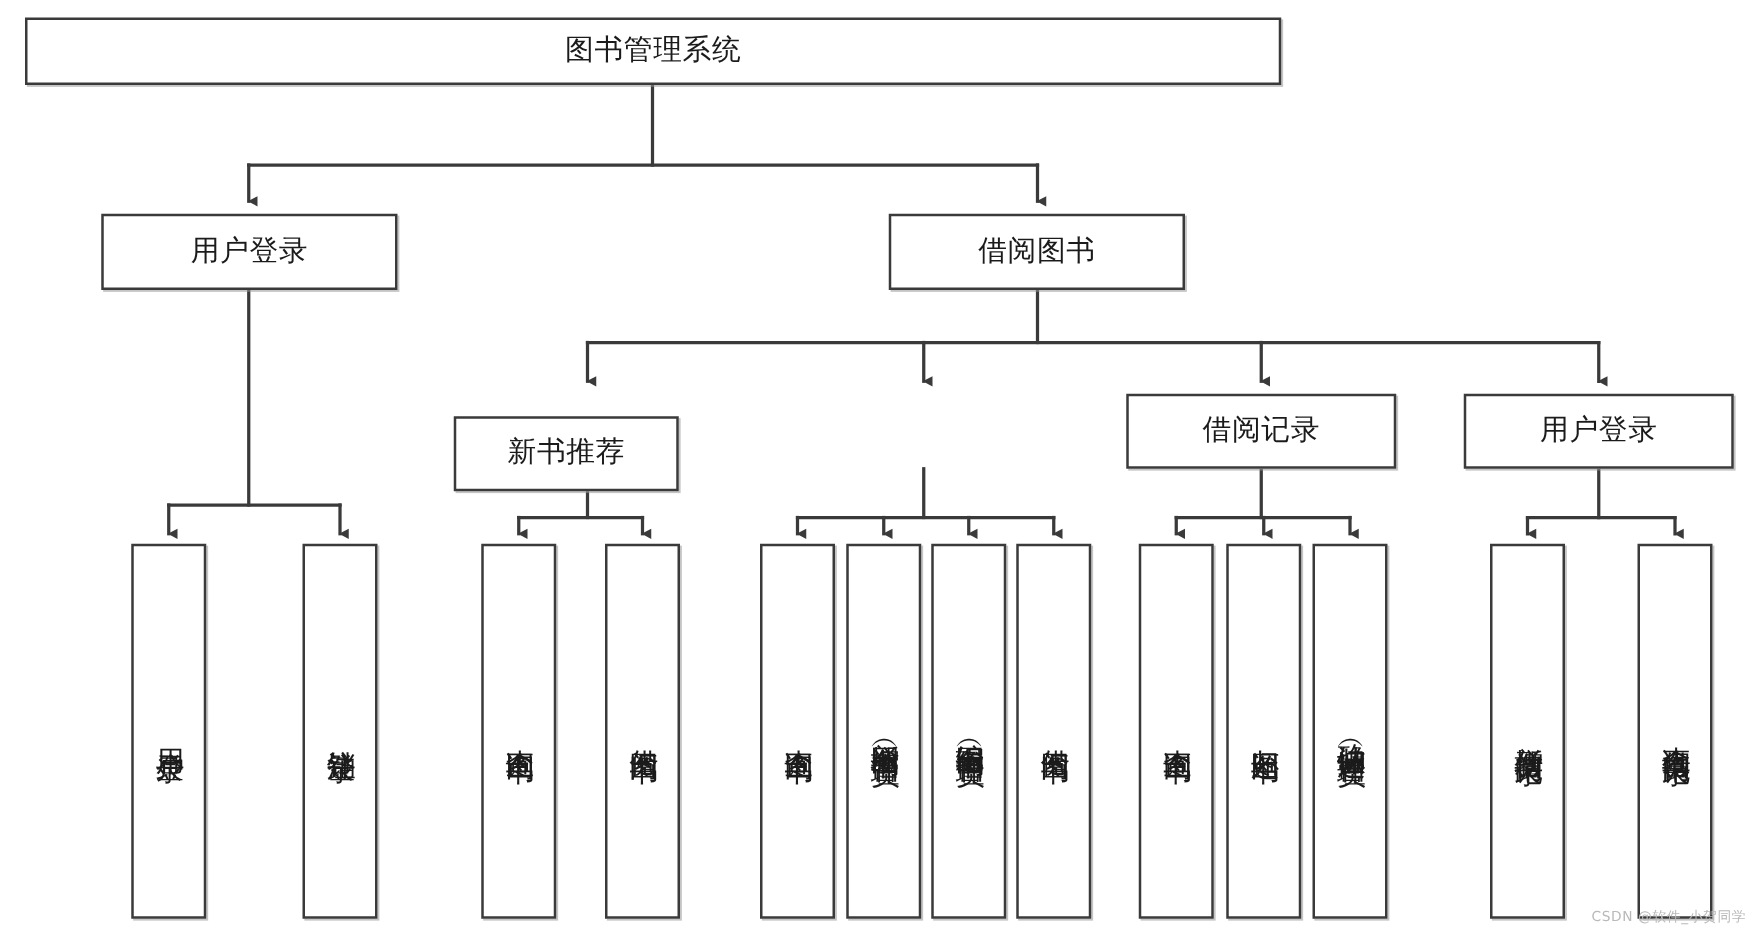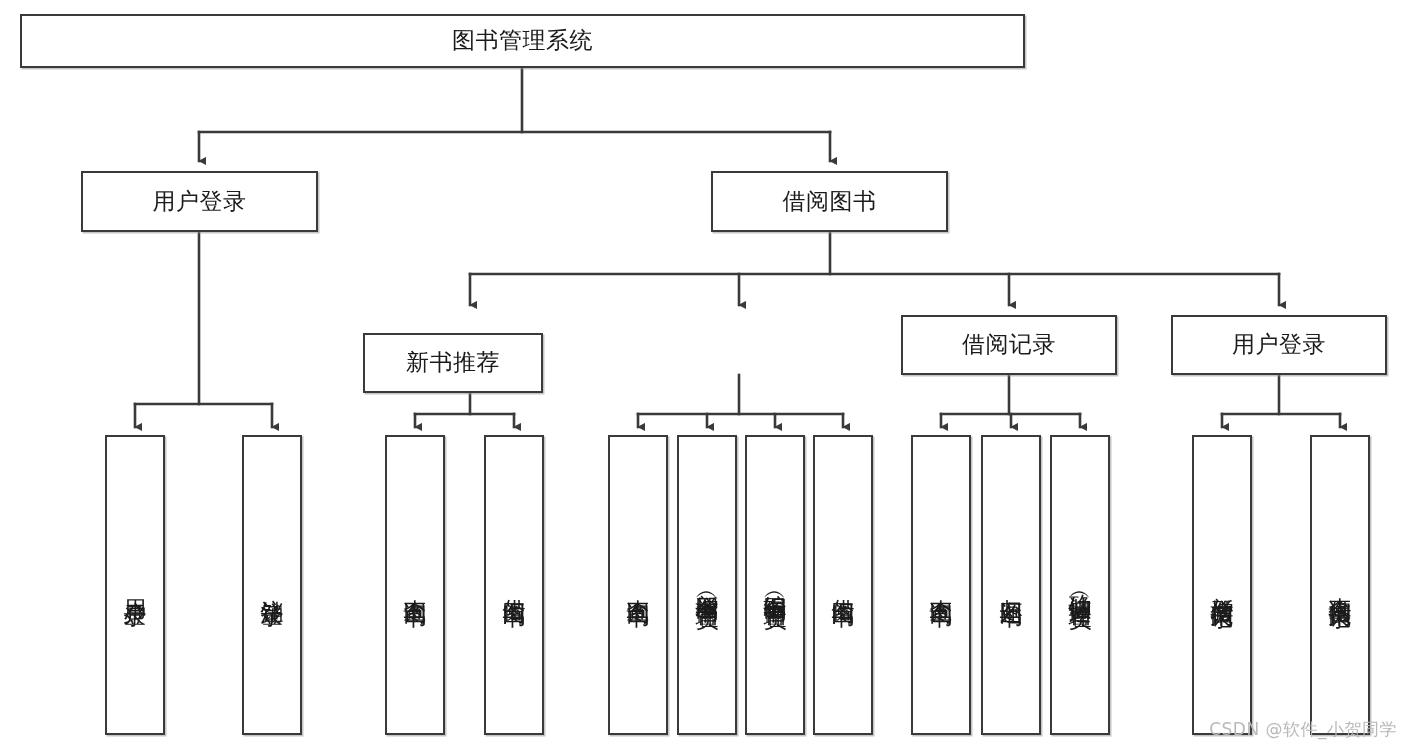--- a/index.html
+++ b/index.html
@@ -53,21 +53,21 @@
     text-orientation: upright;
     font-size: 23px;
     line-height: 1.18;
     letter-spacing: 2px;
     max-height: 292px;
   }
   #watermark {
     position: absolute;
     right: 8px;
     bottom: 6px;
-    font-size: 17px;
+    font-size: 11px;
     color: #b9b9b9;
     letter-spacing: 0.5px;
     white-space: nowrap;
   }
 </style>
 </head>
 <body>
 
 <div id="diagram-root">
 

